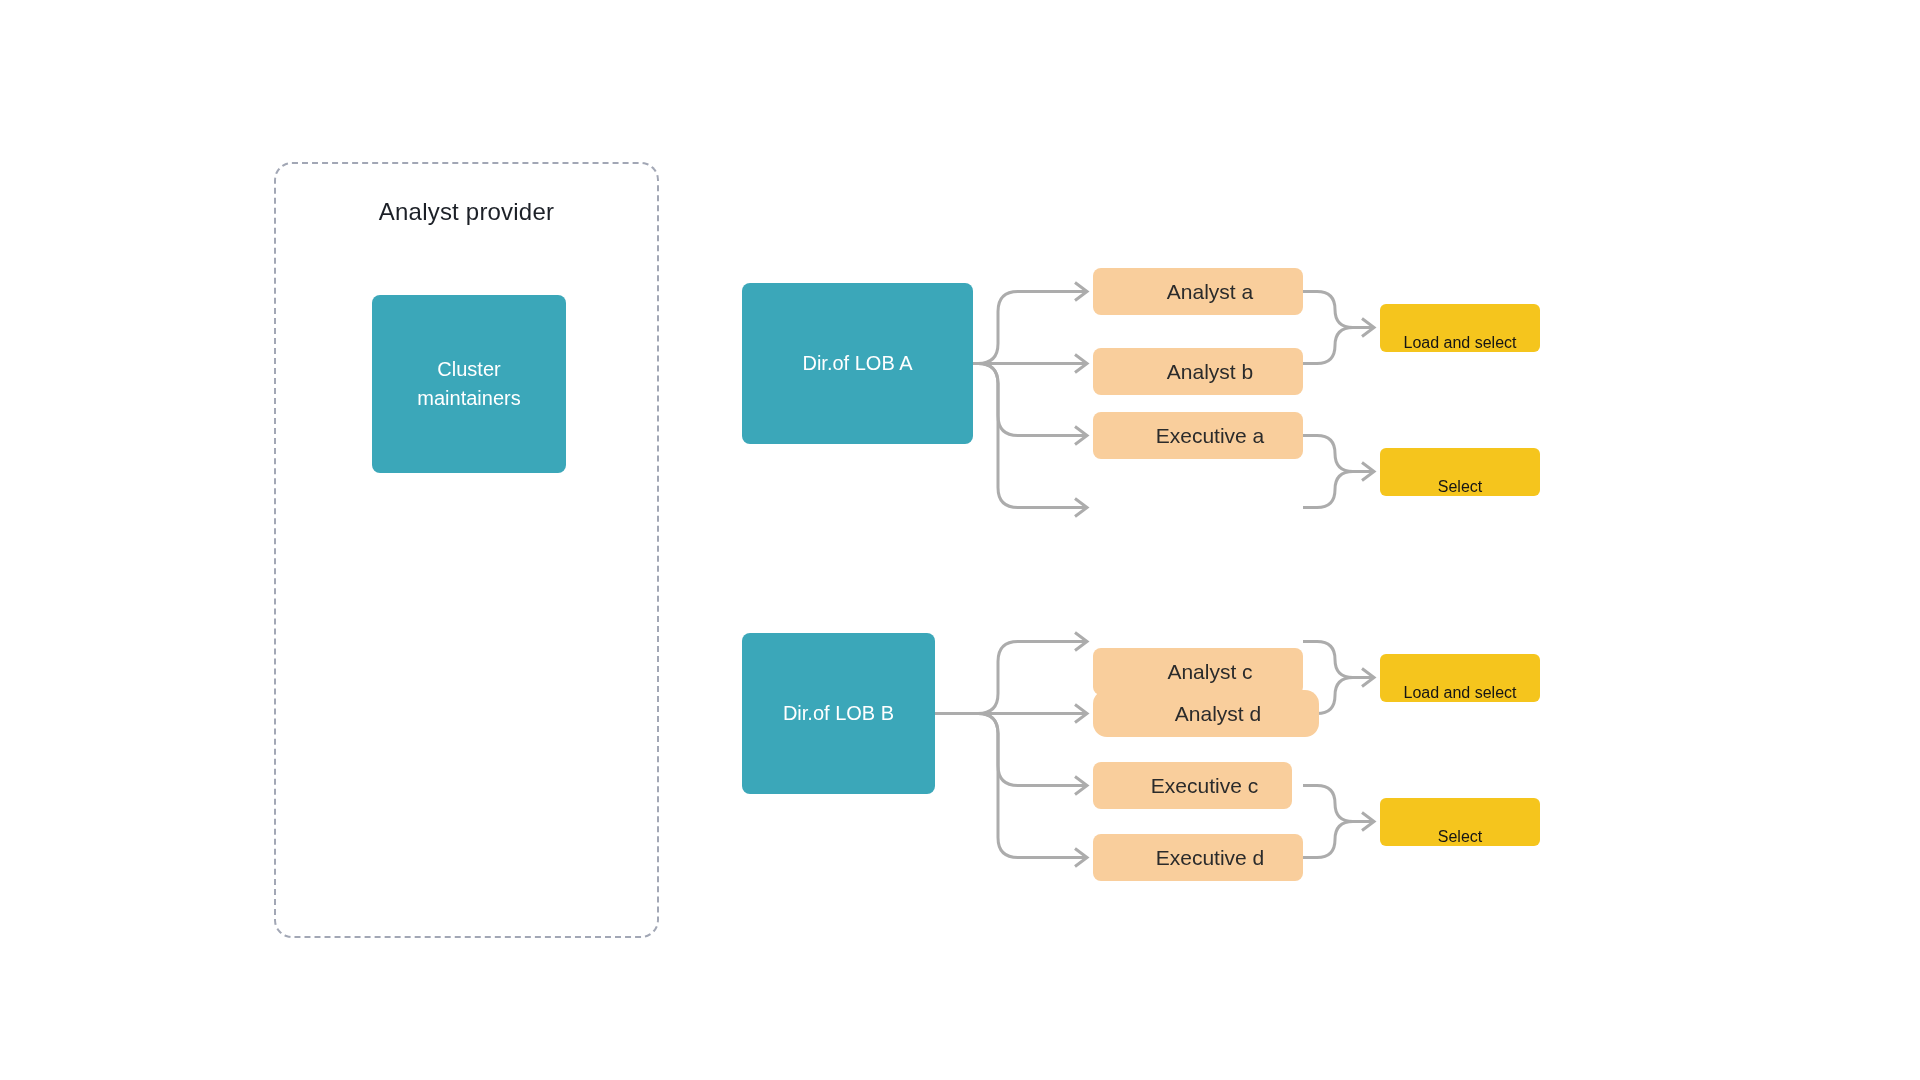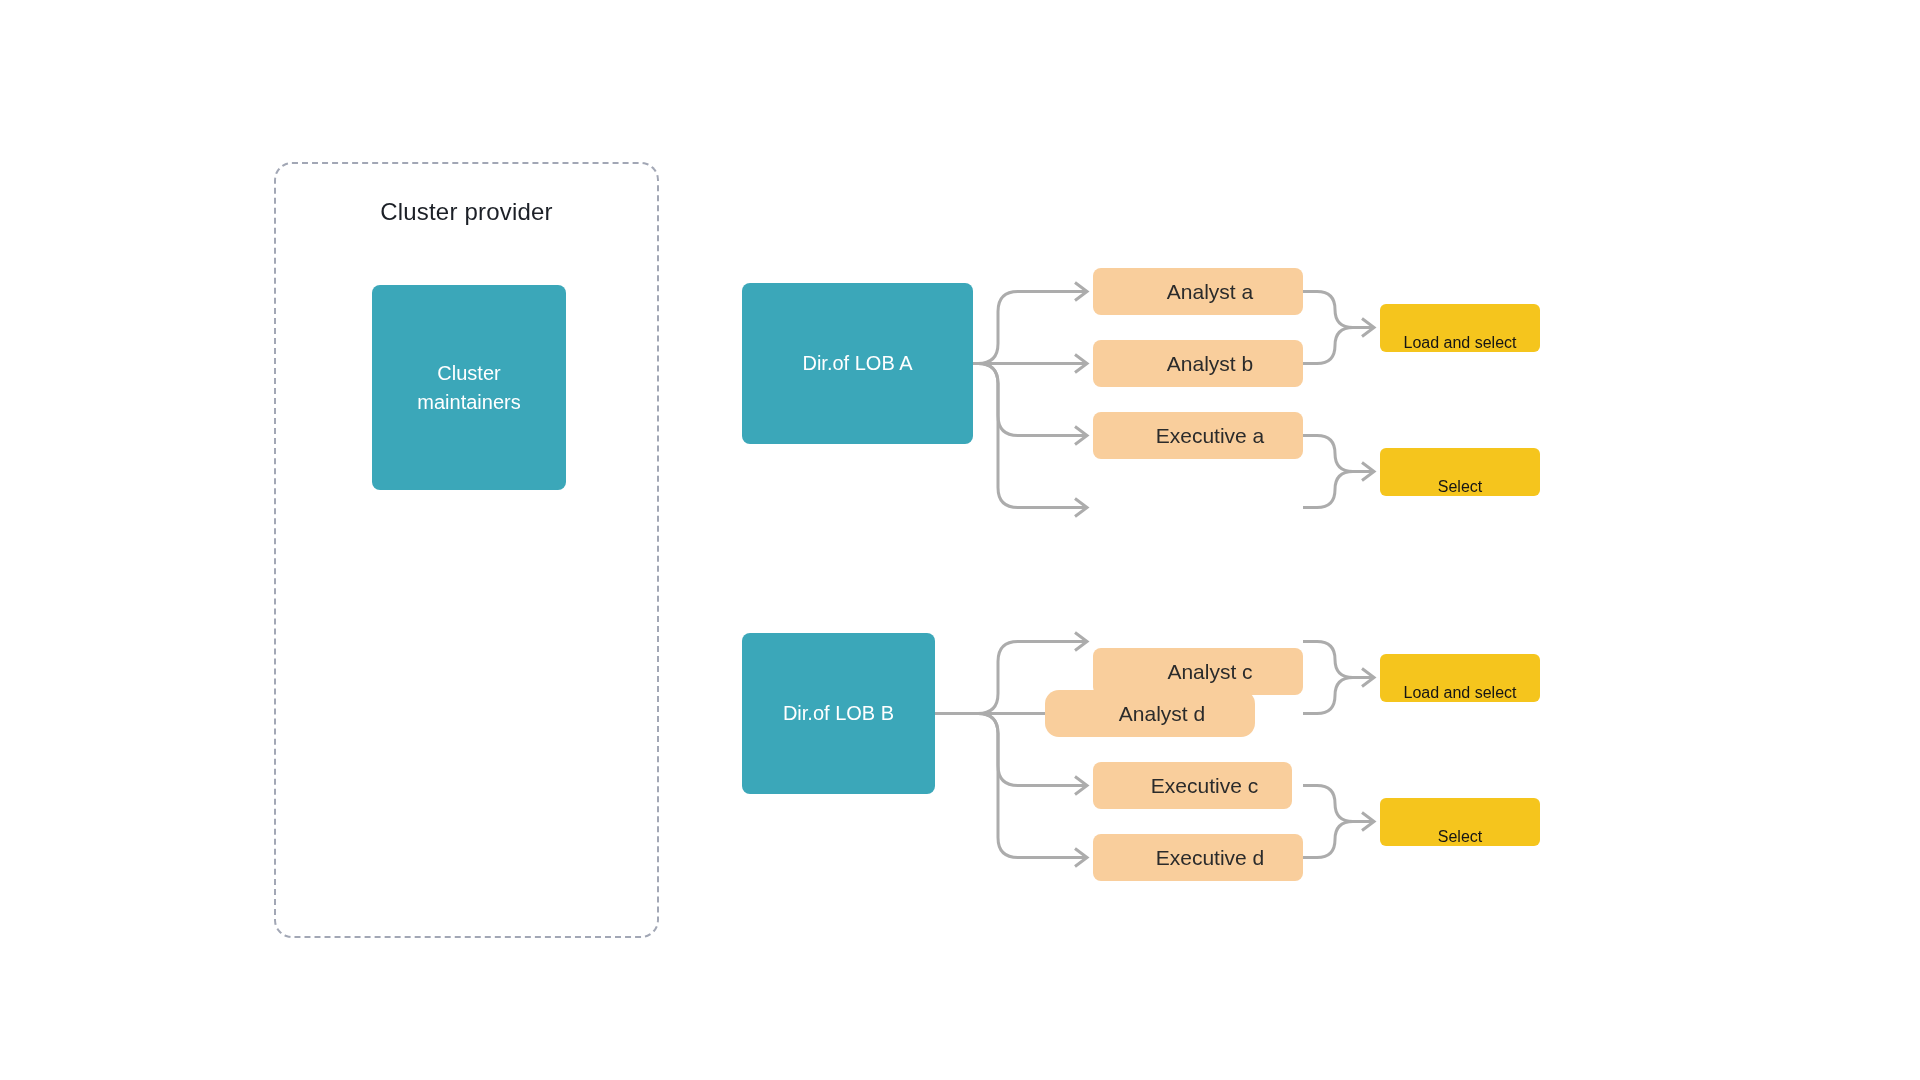--- a/index.html
+++ b/index.html
@@ -82,54 +82,54 @@
       <path class="connector-path" d="M1303 641.5 H1317 Q1335 641.5 1335 659.5 Q1335 677.5 1353 677.5 H1374"></path>
       <path class="connector-path" d="M1303 713.5 H1317 Q1335 713.5 1335 695.5 Q1335 677.5 1353 677.5 H1374"></path>
       <path class="arrowhead" d="M1362 668.5 L1374 677.5 L1362 686.5"></path>
       <path class="connector-path" d="M1303 785.5 H1317 Q1335 785.5 1335 803.5 Q1335 821.5 1353 821.5 H1374"></path>
       <path class="connector-path" d="M1303 857.5 H1317 Q1335 857.5 1335 839.5 Q1335 821.5 1353 821.5 H1374"></path>
       <path class="arrowhead" d="M1362 812.5 L1374 821.5 L1362 830.5"></path>
     </g>
   </svg>
 
   <section class="panel" style="left:274px;top:162px;width:385px;height:776px;">
-    <h2 class="panel-title">Cluster provider</h2>
+    <h2 class="panel-title">Analyst provider</h2>
   </section>
 
 
-  <div class="node teal" style="left:372px;top:285px;width:194px;height:205px;justify-content:center;">
+  <div class="node teal" style="left:372px;top:295px;width:194px;height:178px;justify-content:center;">
     <span class="node-label">Cluster maintainers</span>
   </div>
 
   <div class="node teal" style="left:742px;top:283px;width:231px;height:161px;">
     <span class="node-label">Dir.of LOB A</span>
   </div>
   <div class="node orange" style="left:1093px;top:268px;width:210px;height:47px;">
     <span class="node-label">Analyst a</span>
   </div>
-  <div class="node orange" style="left:1093px;top:340px;width:210px;height:47px;">
+  <div class="node orange" style="left:1093px;top:348px;width:210px;height:47px;">
     <span class="node-label">Analyst b</span>
   </div>
   <div class="node orange" style="left:1093px;top:412px;width:210px;height:47px;">
     <span class="node-label">Executive a</span>
   </div>
   <div class="node yellow" style="left:1380px;top:303.5px;width:160px;height:48px;">
     <span class="node-label">Load and select</span>
   </div>
   <div class="node yellow" style="left:1380px;top:447.5px;width:160px;height:48px;">
     <span class="node-label">Select</span>
   </div>
 
   <div class="node teal" style="left:742px;top:633px;width:193px;height:161px;">
     <span class="node-label">Dir.of LOB B</span>
   </div>
   <div class="node orange" style="left:1093px;top:618px;width:210px;height:47px;margin-top:30px;">
     <span class="node-label">Analyst c</span>
   </div>
-  <div class="node orange" style="left:1045px;top:690px;width:210px;height:47px;border-radius:14px;">
+  <div class="node orange" style="left:1093px;top:690px;width:226px;height:47px;border-radius:14px;">
     <span class="node-label">Analyst d</span>
   </div>
   <div class="node orange" style="left:1093px;top:762px;width:199px;height:47px;">
     <span class="node-label">Executive c</span>
   </div>
   <div class="node orange" style="left:1093px;top:834px;width:210px;height:47px;">
     <span class="node-label">Executive d</span>
   </div>
   <div class="node yellow" style="left:1380px;top:653.5px;width:160px;height:48px;">
     <span class="node-label">Load and select</span>

